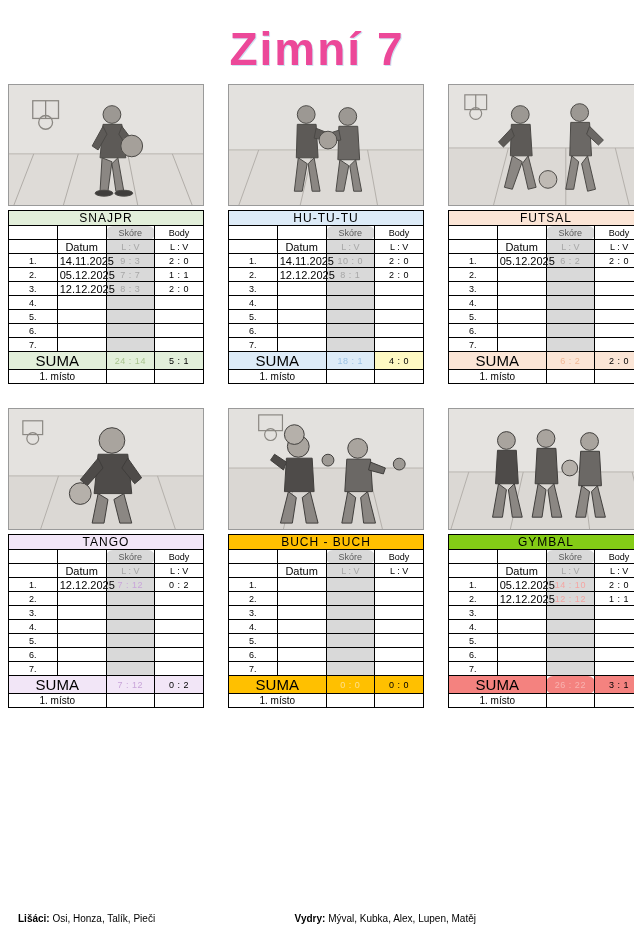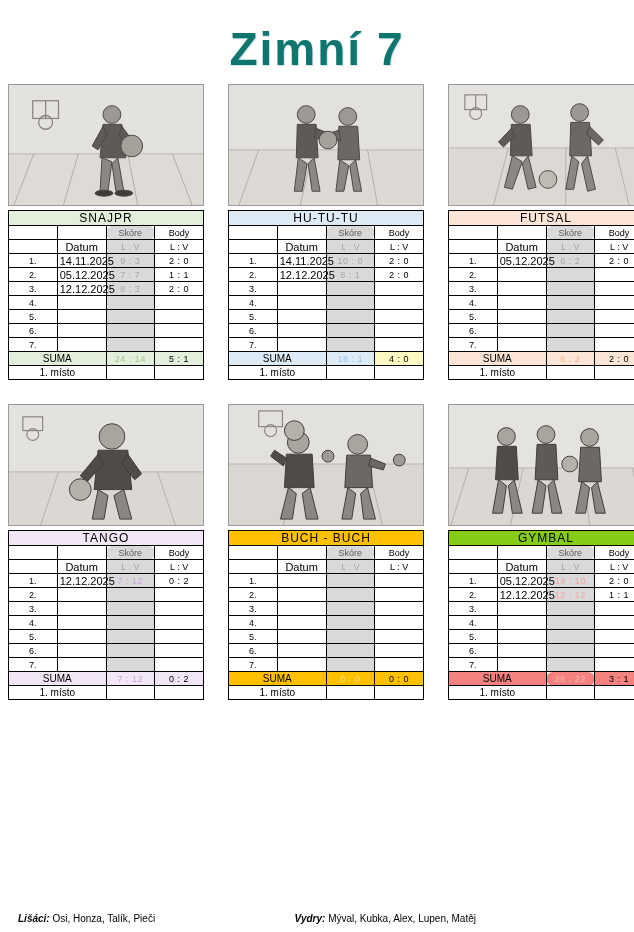--- a/index.html
+++ b/index.html
@@ -9,21 +9,21 @@
     font-family:"Liberation Sans", sans-serif;
     color:#000;
     overflow:hidden;
   }
   .page{position:relative;width:634px;height:932px;}
 
   .title{
     text-align:center;
     font-size:46px;
     font-weight:bold;
-    color:#0f766e;
+    color:#ec4899;
     letter-spacing:2px;
     padding-top:22px;
     padding-bottom:8px;
     text-shadow:1px 1px 0 #cfe4f3;
     font-family:"Liberation Sans", sans-serif;
   }
 
   .grid{
     display:grid;
     grid-template-columns:196px 196px 196px;
@@ -75,21 +75,21 @@
   .hdr-skore{background:#d9d9d9;color:#595959;}
   .hdr-body{font-weight:bold;}
   .sub-lv-score{background:#d9d9d9;color:#a6a6a6;font-size:9px;}
   .sub-lv-body{font-weight:bold;font-size:9px;}
   .col-num{width:13px;text-align:center;font-size:9px;}
   .col-date{width:58px;font-size:11px;}
   .col-score{width:47px;background:#d9d9d9;}
   .col-points{width:44px;font-weight:bold;}
   .score-val{color:#a6a6a6;background:#d9d9d9;font-size:9px;letter-spacing:0.5px;}
   .points-val{font-weight:bold;font-size:9px;letter-spacing:0.5px;}
-  .suma-label{font-weight:bold;font-size:10px;}
+  .suma-label{font-weight:bold;font-size:15px;}
   .suma-score{font-size:9px;letter-spacing:0.5px;}
   .suma-points{font-weight:bold;font-size:9px;letter-spacing:0.5px;}
   .place-row td{font-size:10px;}
 
   
   .c-snajpr .team-name{background:#e2efda;}
   .c-snajpr .suma-label{background:#e2efda;}
   .c-snajpr .suma-score{background:#e2efda;color:#a9c48f;}
   .c-snajpr .suma-points{background:#e2efda;}
 
@@ -127,21 +127,21 @@
     left:0;bottom:8px;
     width:634px;
     font-size:10px;
   }
   .footer-inner{
     display:flex;
     justify-content:space-between;
     padding:0 18px;
     box-sizing:border-box;
   }
-  .footer b{font-weight:bold;font-style:italic;}
+  .footer b{font-weight:bold;}
   .footer-right{margin-right:140px;}
 </style>
 </head>
 <body>
 
 <div class="page">
 
   <div class="title">Zimní 7</div>
 
   <div class="grid">

